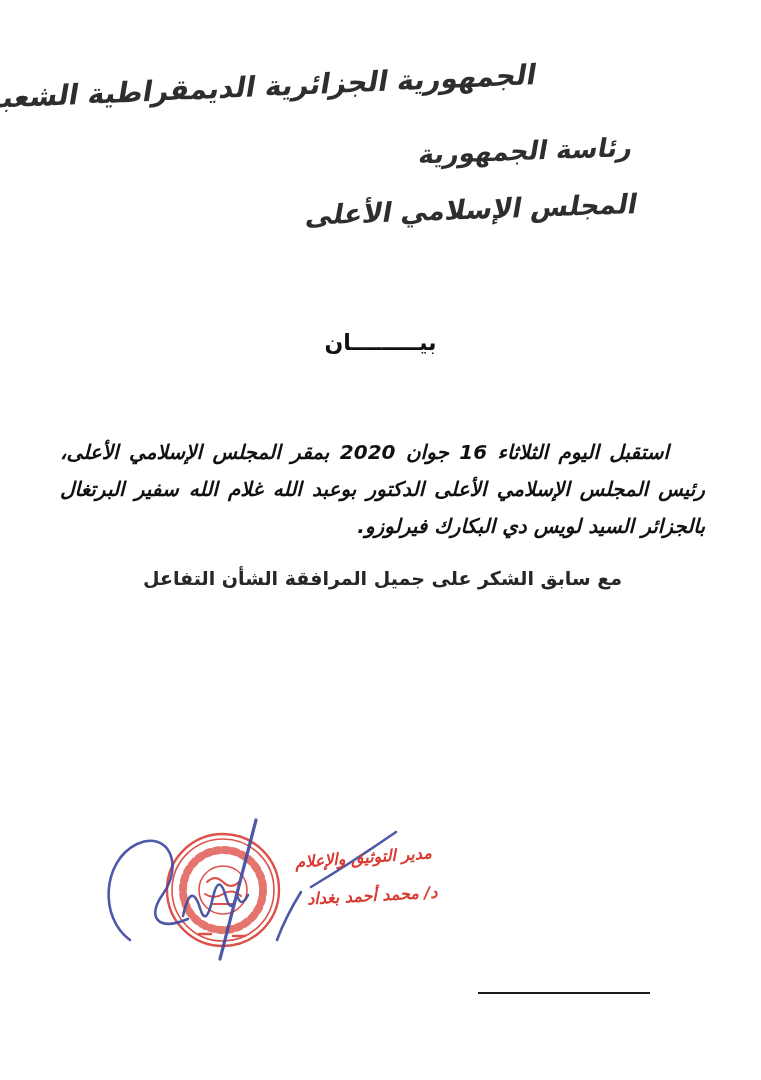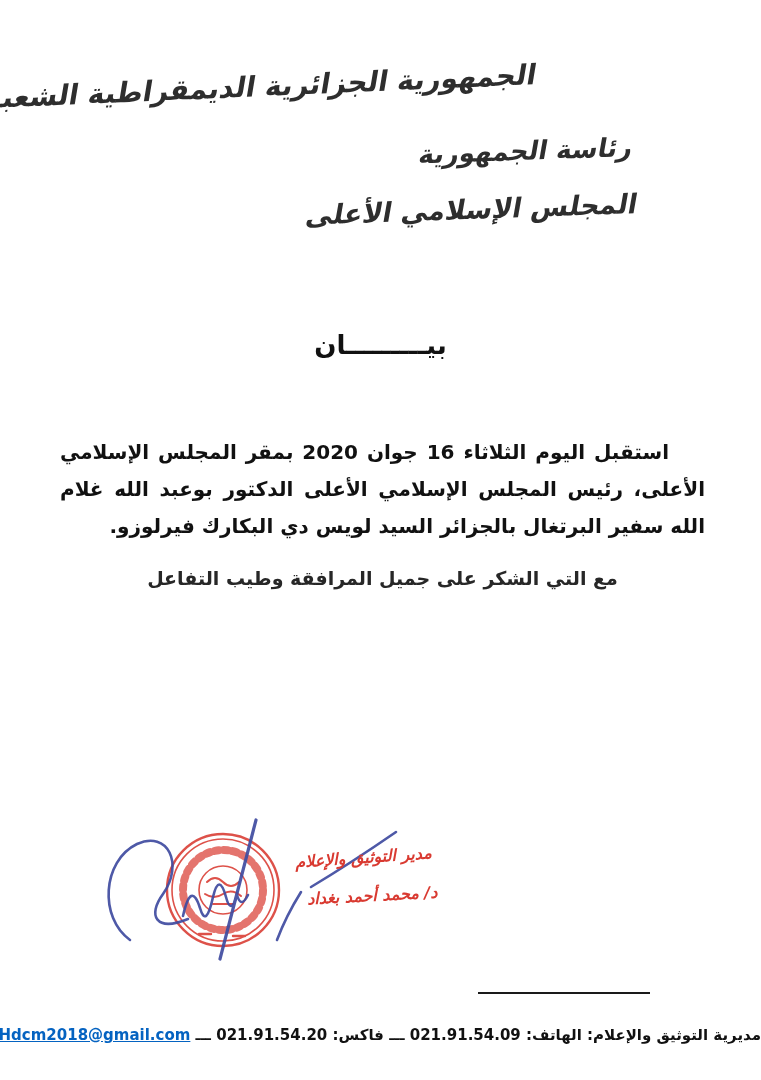--- a/index.html
+++ b/index.html
@@ -37,38 +37,38 @@
     font-size:27px;
     transform:rotate(-2deg) skewX(-12deg);
     transform-origin:right center;
   }
   
   .doc-title{
     position:absolute;
     top:330px;left:0;right:0;
     text-align:center;
     direction:rtl;
-    font-size:26px;
+    font-size:22px;
     font-weight:bold;
     color:#111;
   }
   
   .body-block{
     position:absolute;
     top:434px;left:60px;right:56px;
     direction:rtl;
     text-align:justify;
     text-justify:inter-word;
     font-size:20px;
     font-weight:bold;
     line-height:1.85;
     color:#111;
   }
   .body-block p{margin:0 0 9px 0;}
-  .para-indent{text-indent:36px;}
+  .para-indent{text-indent:36px;font-style:italic;}
   .para-indent-lg{text-indent:70px;margin-bottom:14px !important;}
   .thanks-line{
     text-align:center;
     text-indent:0;
     font-size:19px;
     color:#272727;
     margin-top:16px !important;
   }
   
   .stamp-block{
@@ -118,21 +118,21 @@
 <div class="page">
 
   <div class="callig callig-1">الجمهورية الجزائرية الديمقراطية الشعبية</div>
   <div class="callig callig-2">رئاسة الجمهورية</div>
   <div class="callig callig-3">المجلس الإسلامي الأعلى</div>
 
   <div class="doc-title">بيـــــــــان</div>
 
   <div class="body-block">
     <p class="para-indent">استقبل اليوم الثلاثاء 16 جوان 2020 بمقر المجلس الإسلامي الأعلى، رئيس المجلس الإسلامي الأعلى الدكتور بوعبد الله غلام الله سفير البرتغال بالجزائر السيد لويس دي البكارك فيرلوزو.</p>
-    <p class="thanks-line">مع التي الشكر على جميل المرافقة وطيب التفاعل</p>
+    <p class="thanks-line">مع سابق الشكر على جميل المرافقة الشأن التفاعل</p>
   </div>
 
   <div class="stamp-block">
     <svg width="400" height="150" viewBox="0 0 400 150">
 
       <g fill="none" stroke-linecap="round" opacity="0.88">
         <circle cx="128" cy="74" r="56" stroke-width="2.4" stroke="#d93a31"></circle>
         <circle cx="128" cy="74" r="51" stroke-width="1.6" stroke="#d93a31"></circle>
         <circle cx="128" cy="74" r="40" stroke-width="8" stroke-dasharray="4 5" opacity="0.8" stroke="#d93a31"></circle>
         <circle cx="128" cy="74" r="24" stroke-width="1.6" stroke="#d93a31"></circle>
@@ -149,24 +149,14 @@
         <path d="M 301 16 C 272 36, 241 56, 216 71" stroke="#3f4ba0"></path>
         <path d="M 206 76 C 196 92, 188 108, 182 124" stroke="#3f4ba0"></path>
       </g>
     </svg>
     <div class="hand-red hand-red-1" style="color: rgb(217, 58, 49);">مدير التوثيق والإعلام</div>
     <div class="hand-red hand-red-2" style="color: rgb(217, 58, 49);">د/ محمد أحمد بغداد</div>
   </div>
 
   <div class="sig-rule"></div>
 
-  <div class="footer-line">
-    <span>مديرية التوثيق والإعلام:</span>
-    <span>الهاتف:</span>
-    <span class="num">021.91.54.09</span>
-    <span>ـــ</span>
-    <span>فاكس:</span>
-    <span class="num">021.91.54.20</span>
-    <span>ـــ</span>
-    <a class="email-link" style="color: rgb(5, 99, 193);">Hdcm2018@gmail.com</a>
-  </div>
 
 </div>
 
 </body></html>

